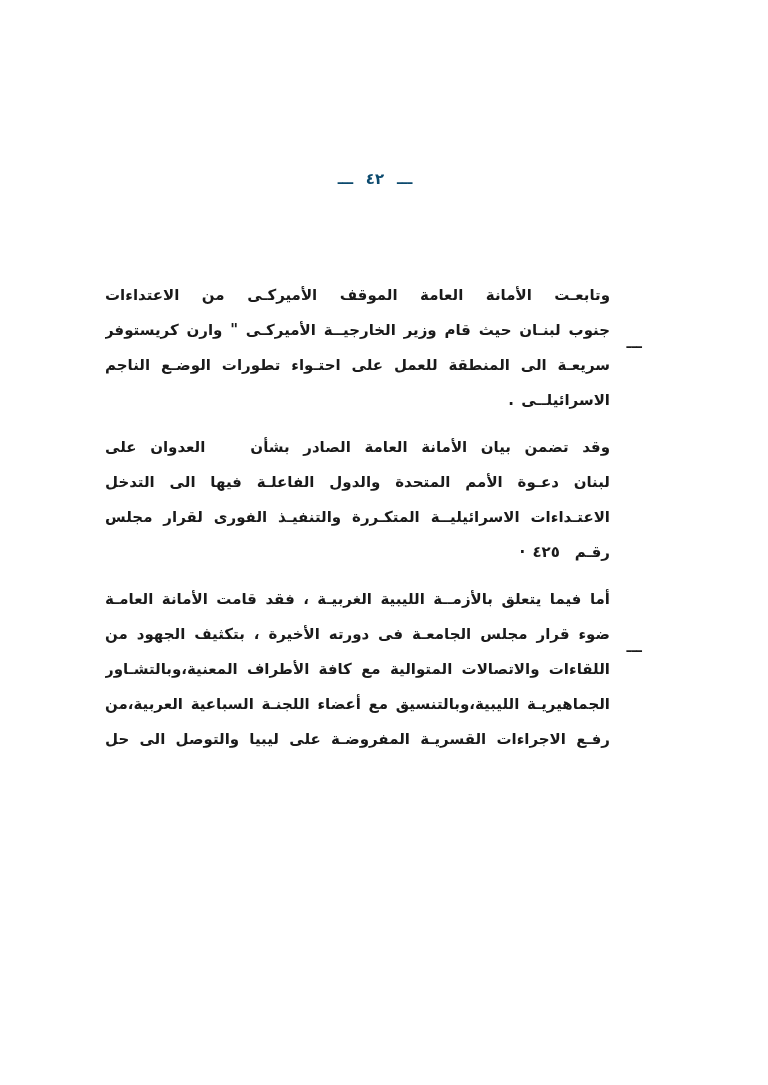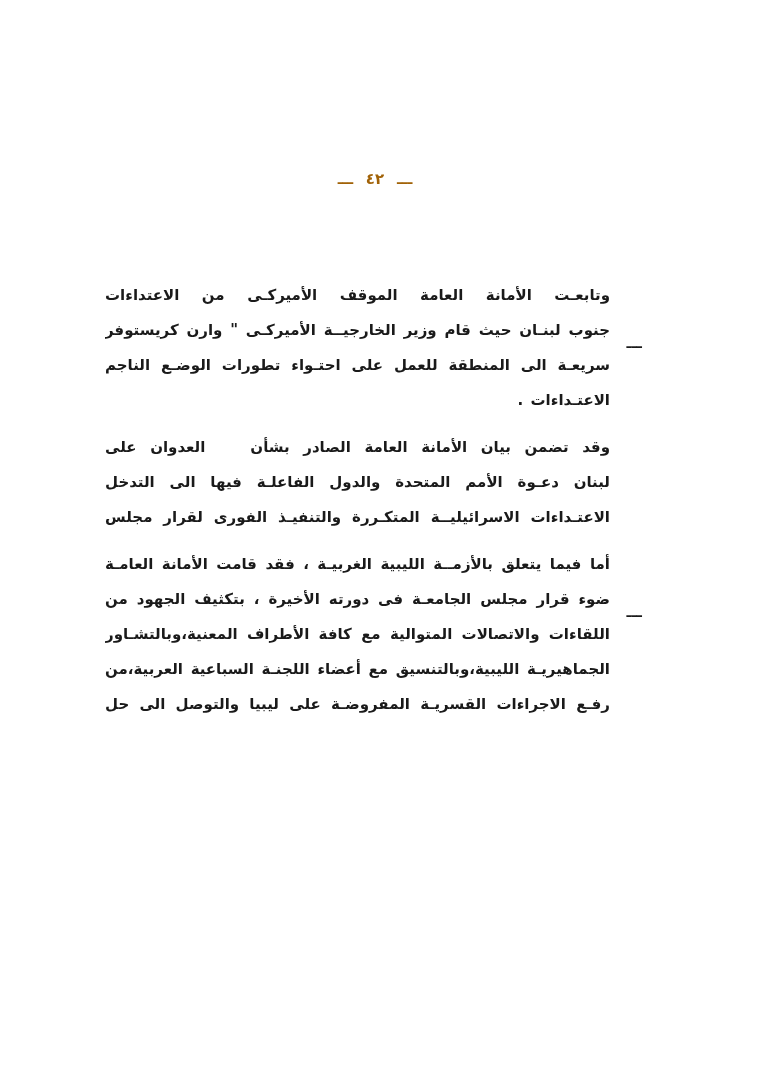--- a/index.html
+++ b/index.html
@@ -19,21 +19,21 @@
   .page-number {
     position: absolute;
     top: 170px;
     left: 295px;
     width: 160px;
     text-align: center;
     direction: rtl;
     font-size: 15px;
     font-weight: 700;
     letter-spacing: 1px;
-    color: #a16207;
+    color: #0c4a6e;
   }
   .text-block {
     position: absolute;
     top: 278px;
     right: 158px;
     width: 505px;
     direction: rtl;
     font-size: 15px;
     font-weight: 700;
     color: #1a1a1a;
@@ -72,27 +72,28 @@
 
   <div class="page-number">ـــ  ٤٢  ـــ</div>
 
   <div class="text-block">
 
     <div class="para">
       <span class="bullet">ـــ</span>
       <div class="line full">وتابعـت الأمانة العامة الموقف الأميركـى من الاعتداءات الاسرائيليــة علــى</div>
       <div class="line full">جنوب لبنـان حيث قام وزير الخارجيــة الأميركـى " وارن كريستوفر " بزيـارة</div>
       <div class="line full">سريعـة الى المنطقة للعمل على احتـواء تطورات الوضـع الناجم عن العــدوان</div>
-      <div class="line short">الاعتـداءات .</div>
+      <div class="line short">الاسرائيلــى .</div>
     </div>
 
     <div class="para">
       <div class="line full">وقد تضمن بيان الأمانة العامة الصادر بشأن   العدوان على جنــــوب</div>
       <div class="line full">لبنان دعـوة الأمم المتحدة والدول الفاعلـة فيها الى التدخل الفـورى لوقـــــف</div>
       <div class="line full">الاعتـداءات الاسرائيليــة المتكـررة والتنفيـذ الفورى لقرار مجلس الأمـــــن</div>
+      <div class="line short">رقـم  ٤٢٥ ·</div>
     </div>
 
     <div class="para">
       <span class="bullet">ـــ</span>
       <div class="line full">أما فيما يتعلق بالأزمــة الليبية الغربيـة ، فقد قامت الأمانة العامـة فــى</div>
       <div class="line full">ضوء قرار مجلس الجامعـة فى دورته الأخيرة ، بتكثيف الجهود من خـــــــلال</div>
       <div class="line full">اللقاءات والاتصالات المتوالية مع كافة الأطراف المعنية،وبالتشـاور المستمر مـع</div>
       <div class="line full">الجماهيريـة الليبية،وبالتنسيق مع أعضاء اللجنـة السباعية العربية،من أجـــــل</div>
       <div class="line full">رفـع الاجراءات القسريـة المفروضـة على ليبيا والتوصل الى حل سلمـى للأزمة.</div>
     </div>

